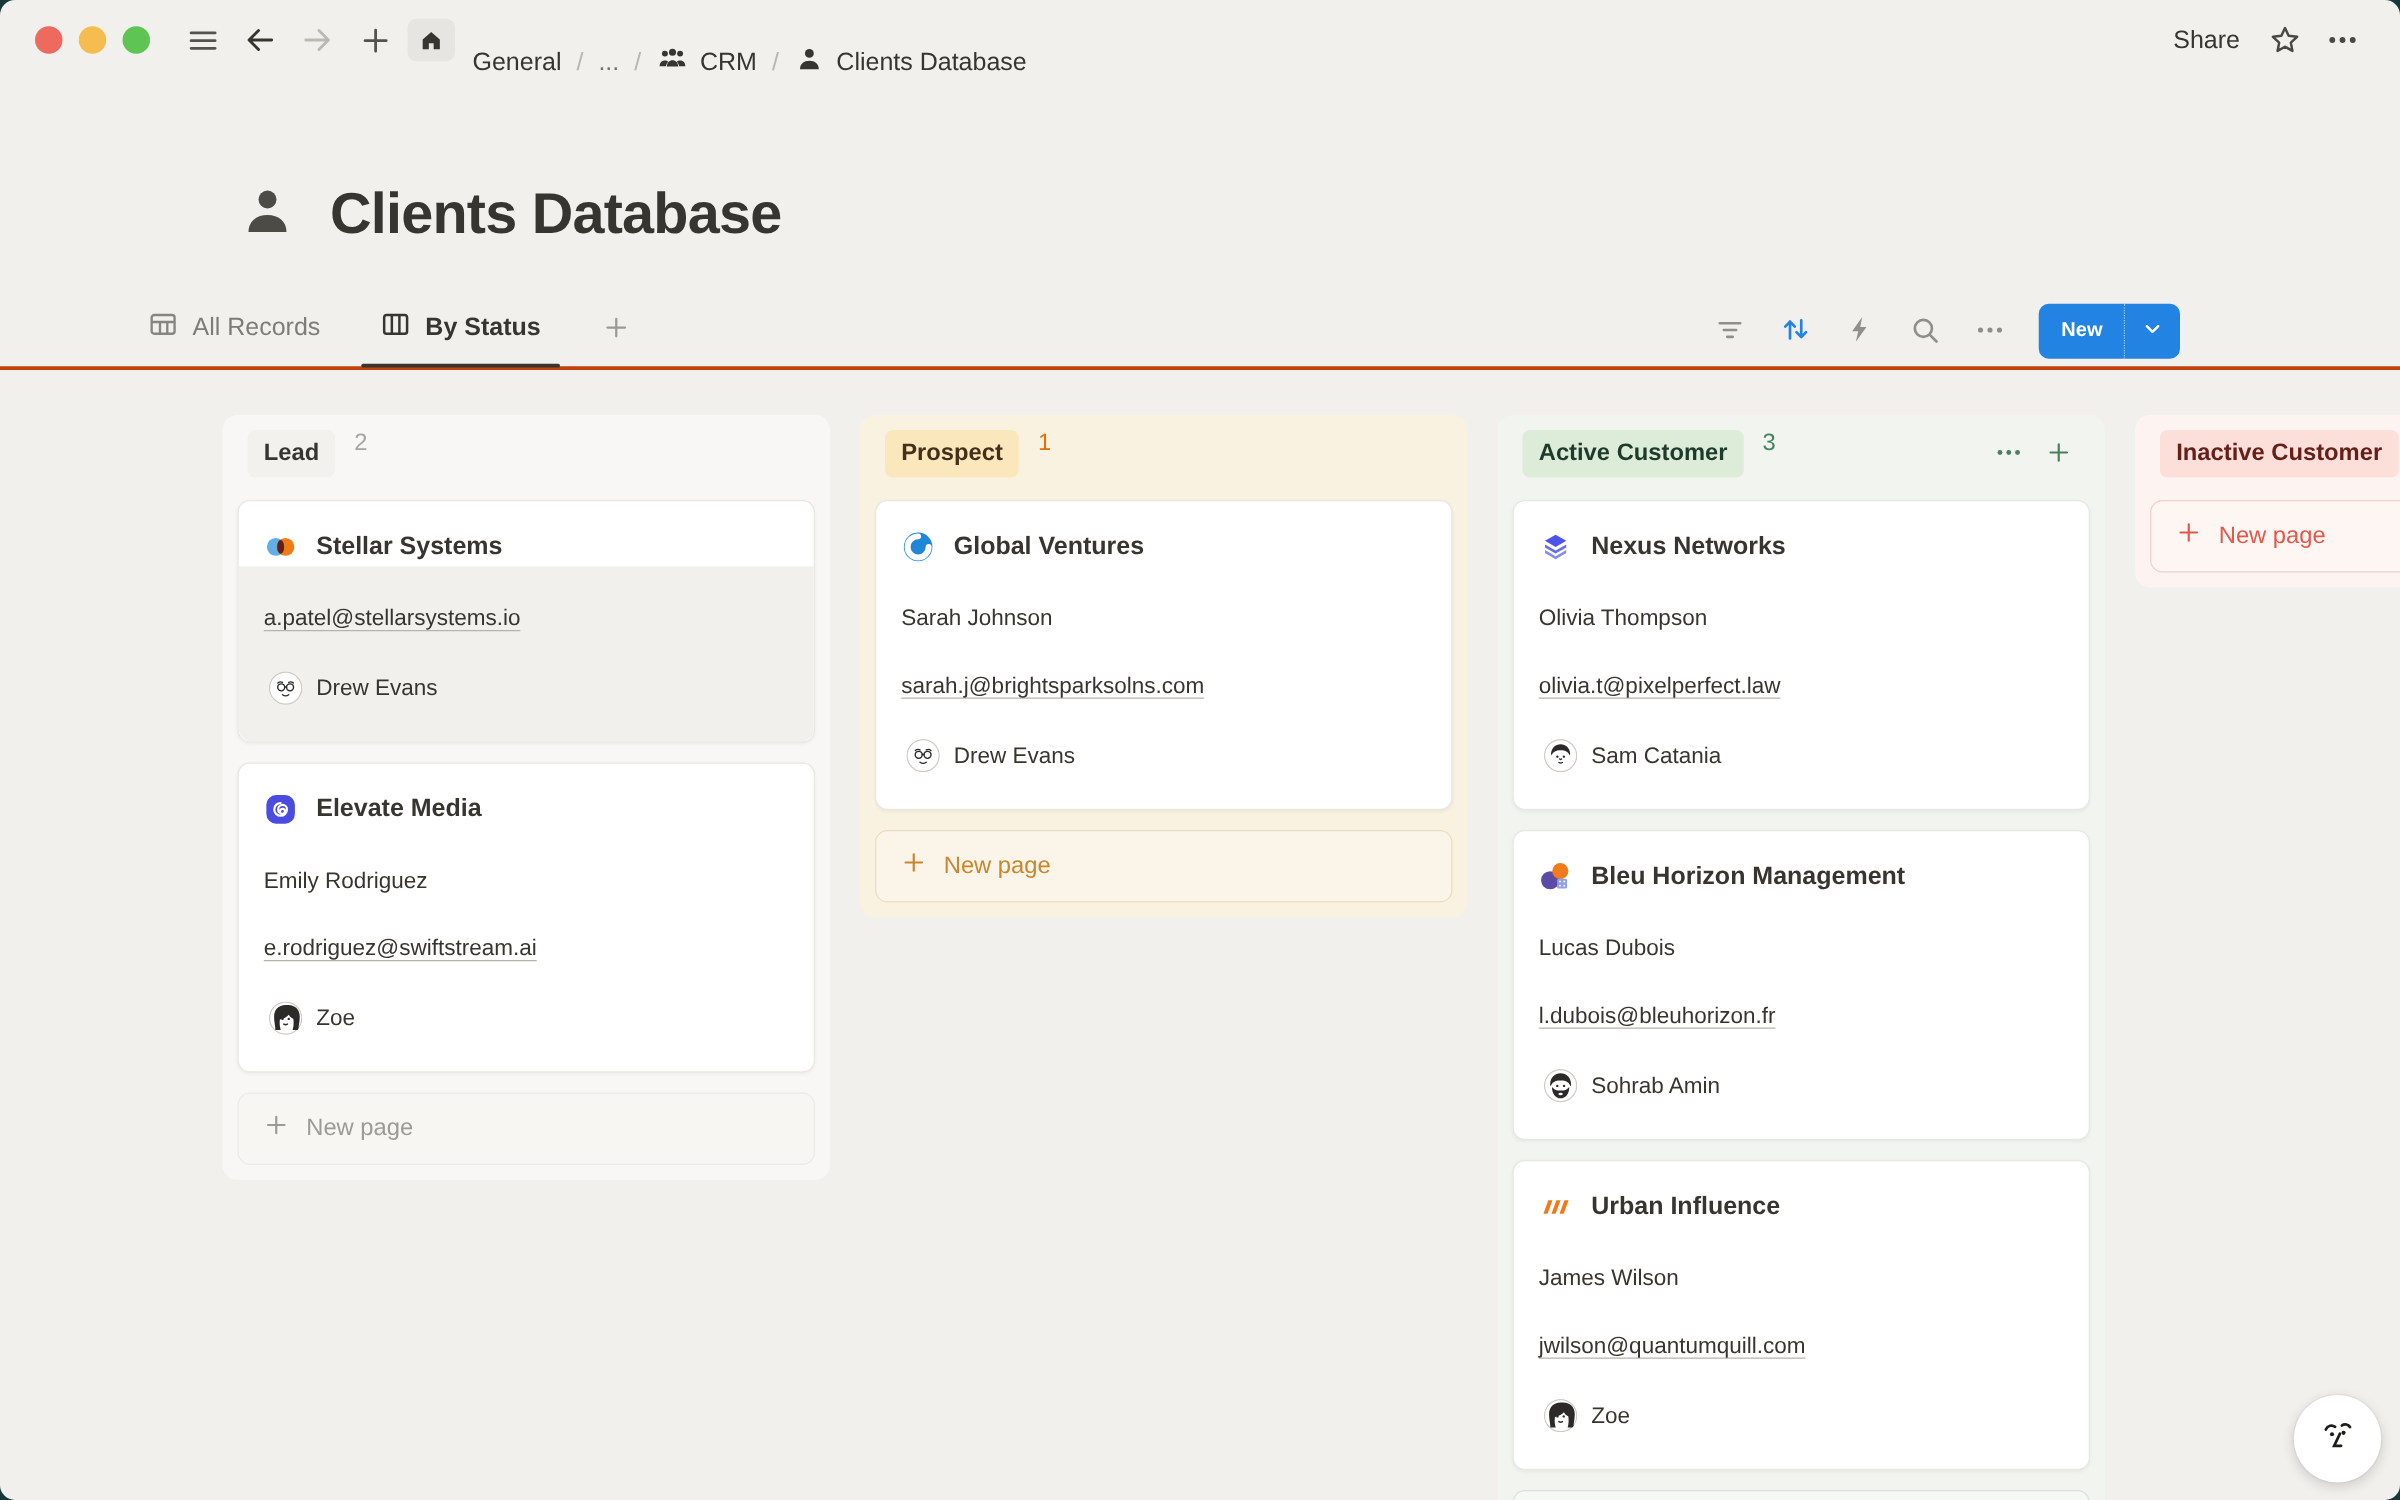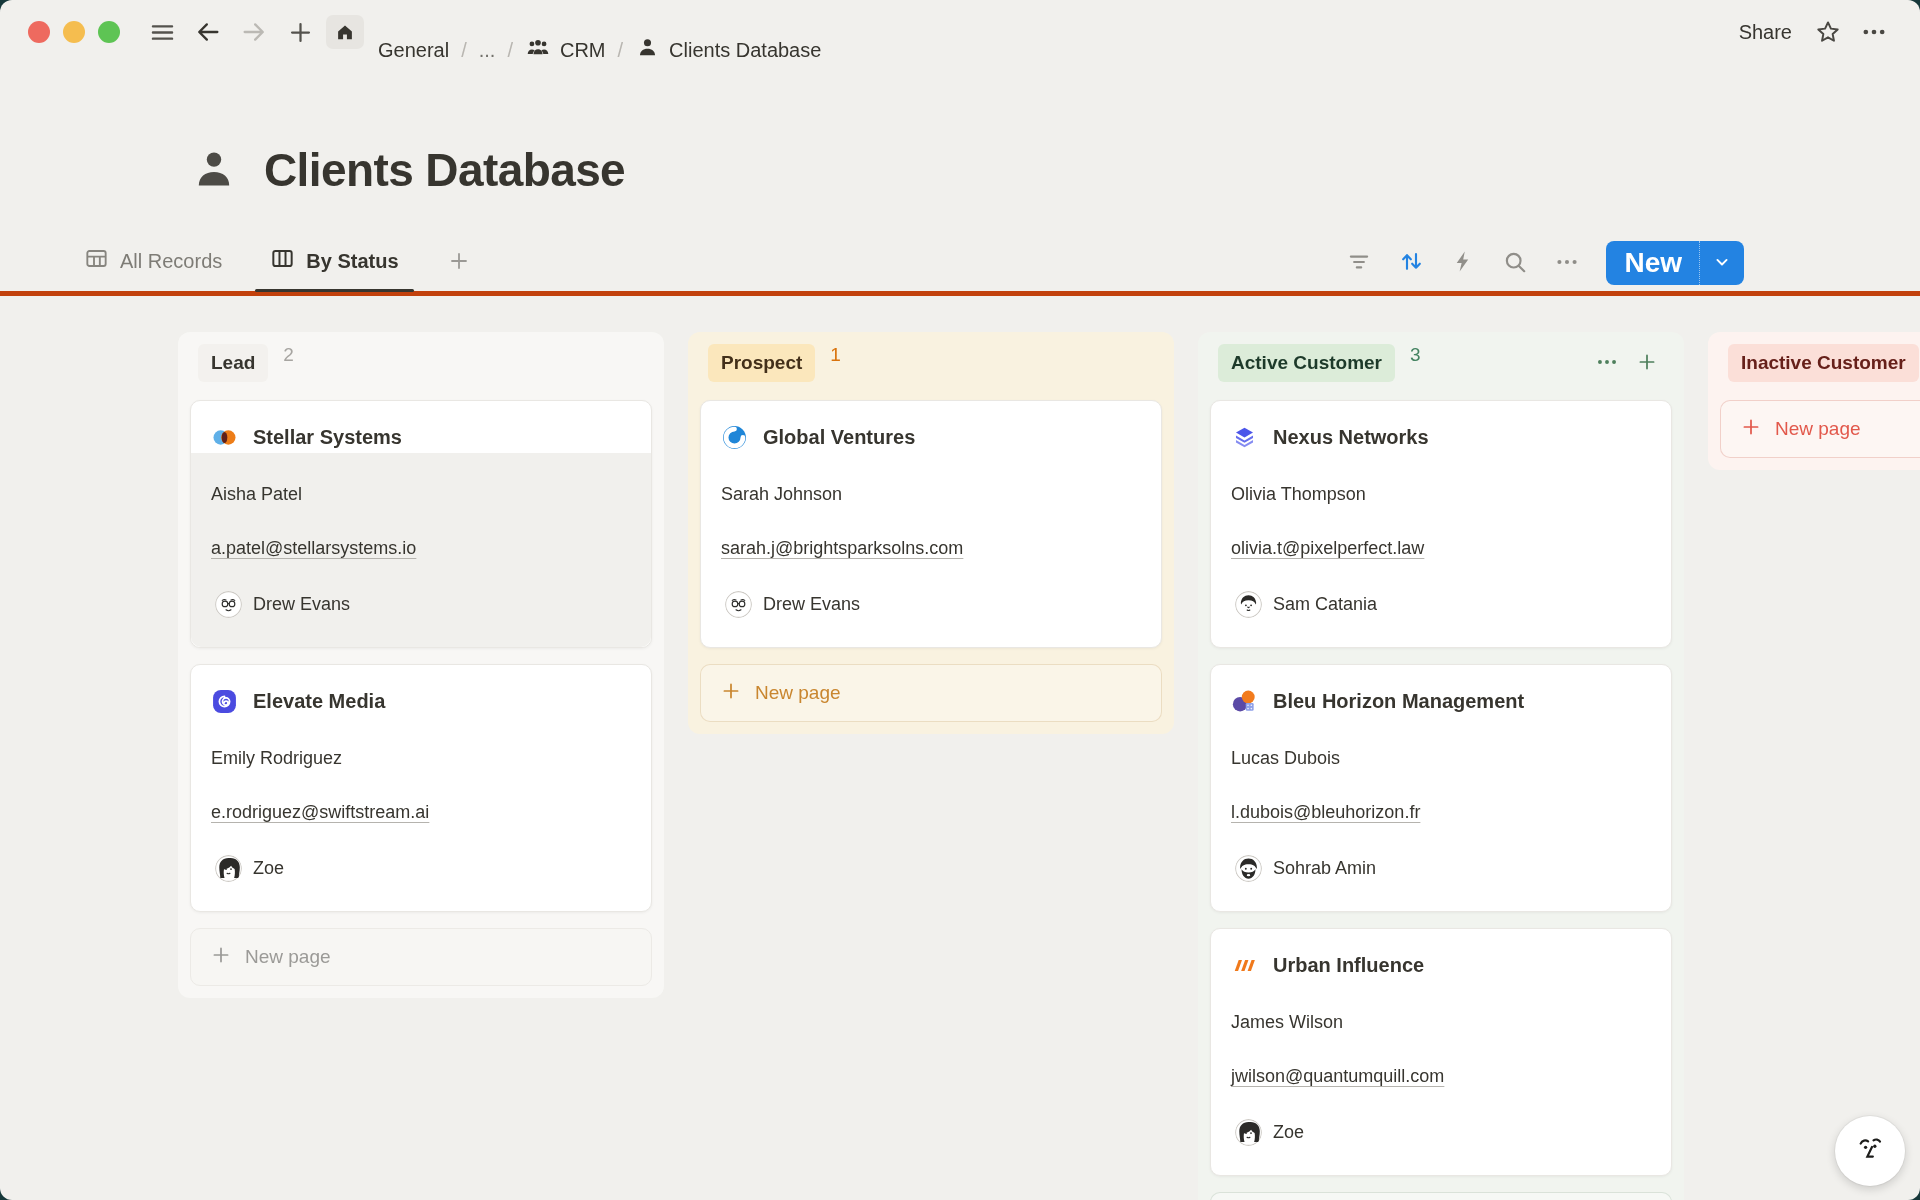--- a/index.html
+++ b/index.html
@@ -26,29 +26,29 @@
   .crumb.collapsed{ color:#73716b; }
   .topbar .spacer{ flex:1; }
   .share-btn{ background:none;border:none; font:inherit; color:#37352f; padding:6px 10px; cursor:pointer; }
 
   
   .title-row{ display:flex; align-items:center; gap:26px; margin:78px 0 0 190px; height:56px; }
   .title-icon svg{ width:48px; height:48px; display:block; }
   h1.page-title{ font-size:46px; line-height:56px; font-weight:700; color:#37352f; margin:0; letter-spacing:-0.6px; }
 
   
-  .tabs-row{ display:flex; align-items:flex-end; justify-content:space-between; margin-top:46px; padding:0 176px 0 78px; border-bottom:5px solid #c2410c; height:52px; }
+  .tabs-row{ display:flex; align-items:flex-end; justify-content:space-between; margin-top:46px; padding:0 176px 0 112px; border-bottom:3px solid #c2410c; height:52px; }
   .tabs{ display:flex; gap:36px; align-items:flex-end; }
   .tab{ display:flex; gap:11px; align-items:center; font-size:20px; color:#7e7c76; padding-bottom:15px; position:relative; background:none; border:none; font-family:inherit; cursor:pointer; }
   .tab.active{ color:#37352f; font-weight:600; }
   .tab.active::after{ content:""; position:absolute; left:-9px; right:-9px; bottom:-1px; height:3px; background:#37352f; border-radius:2px; }
   .tab-add{ padding-bottom:13px; }
   .view-toolbar{ display:flex; align-items:center; gap:10px; padding-bottom:6px; }
   .vbtn{ width:42px; height:42px; display:flex; align-items:center; justify-content:center; background:none; border:none; border-radius:6px; cursor:pointer; padding:0; }
-  .new-btn{ display:flex; align-items:stretch; background:#2383e2; color:#fff; border:none; border-radius:8px; height:44px; font-size:28px; font-weight:600; margin-left:8px; padding:0; cursor:pointer; font-family:inherit; overflow:hidden; }
+  .new-btn{ display:flex; align-items:stretch; background:#2383e2; color:#fff; border:none; border-radius:8px; height:44px; font-size:16px; font-weight:600; margin-left:8px; padding:0; cursor:pointer; font-family:inherit; overflow:hidden; }
   .new-label{ display:flex; align-items:center; padding:0 17px 0 18px; }
   .new-chevron{ display:flex; align-items:center; padding:0 12px; border-left:1px dotted rgba(255,255,255,.55); }
 
   
   .board{ display:flex; gap:24px; align-items:flex-start; padding:36px 0 0 178px; overflow:hidden; }
   .column{ width:486px; flex-shrink:0; border-radius:12px; padding:12px; background:var(--col-bg); }
   .col-header{ display:flex; gap:15px; padding:0 8px; height:38px; margin-bottom:18px; }
   .badge{ background:var(--badge-bg); color:var(--badge-text); font-size:19px; font-weight:600; padding:5px 13px; border-radius:6px; border:none; font-family:inherit; cursor:pointer; white-space:nowrap; }
   .count{ font-size:19px; font-weight:500; color:var(--count); }
   .col-actions{ margin-left:auto; display:flex; gap:6px; align-items:center; }
@@ -251,21 +251,20 @@
             <span class="card-icon">
               <svg viewBox="0 0 26 26">
                 <circle cx="9.3" cy="13" r="6.9" fill="#5fb0e8"></circle>
                 <circle cx="16.7" cy="13" r="6.9" fill="#ed7d18"></circle>
                 <ellipse cx="13" cy="13" rx="2.7" ry="5.3" fill="#5e2019"></ellipse>
               </svg>
             </span>
             <h3 class="card-title">Stellar Systems</h3>
           </div>
           <div class="card-body">
-            <div class="prop">Aisha Patel</div>
             <a class="prop">a.patel@stellarsystems.io</a>
             <div class="owner">
               <span class="avatar">
                 <svg viewBox="0 0 26 26">
                   <circle cx="13" cy="13" r="12.4" fill="#fff" stroke="#cfccc7"></circle>
                   <g stroke="#2d2d2b" fill="none" stroke-width="1.1" stroke-linecap="round">
                     <circle cx="9.6" cy="12.4" r="2.7"></circle>
                     <circle cx="16.4" cy="12.4" r="2.7"></circle>
                     <path d="M12.3 12.2h1.4"></path>
                     <path d="M7 9c1.1-.9 2.5-1 3.6-.4M15.4 8.6c1.1-.6 2.5-.5 3.6.4"></path>

